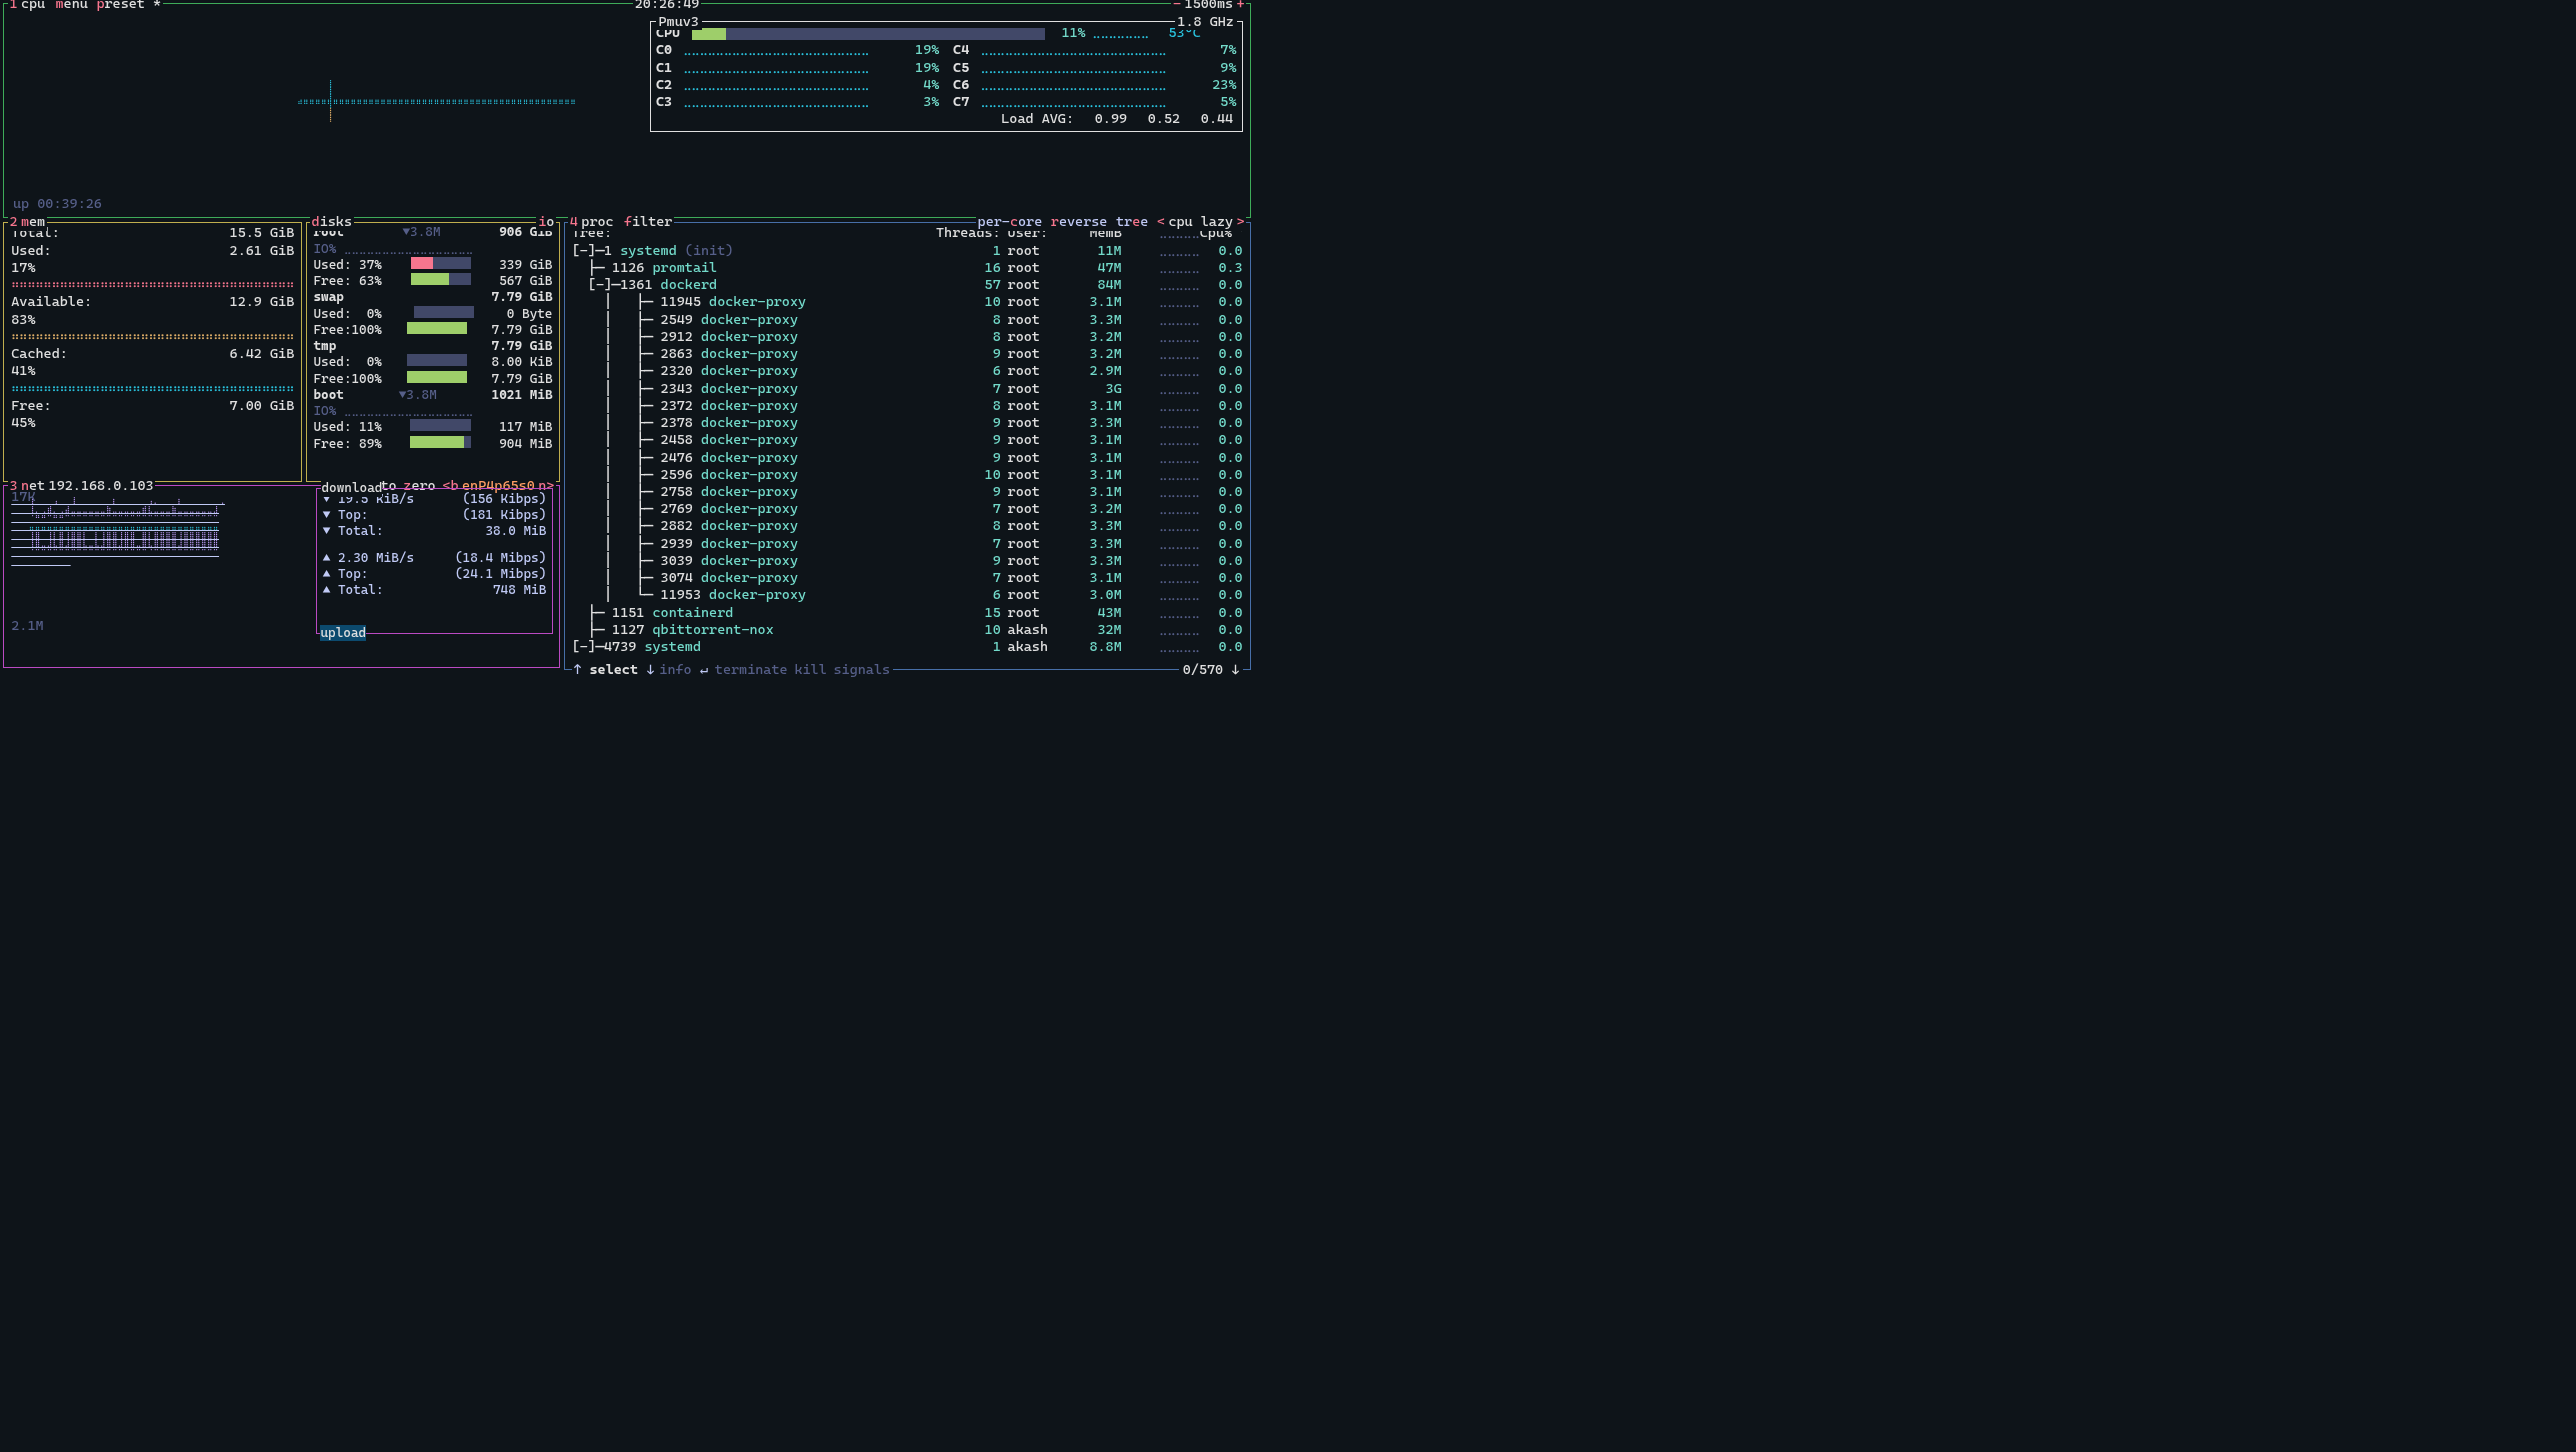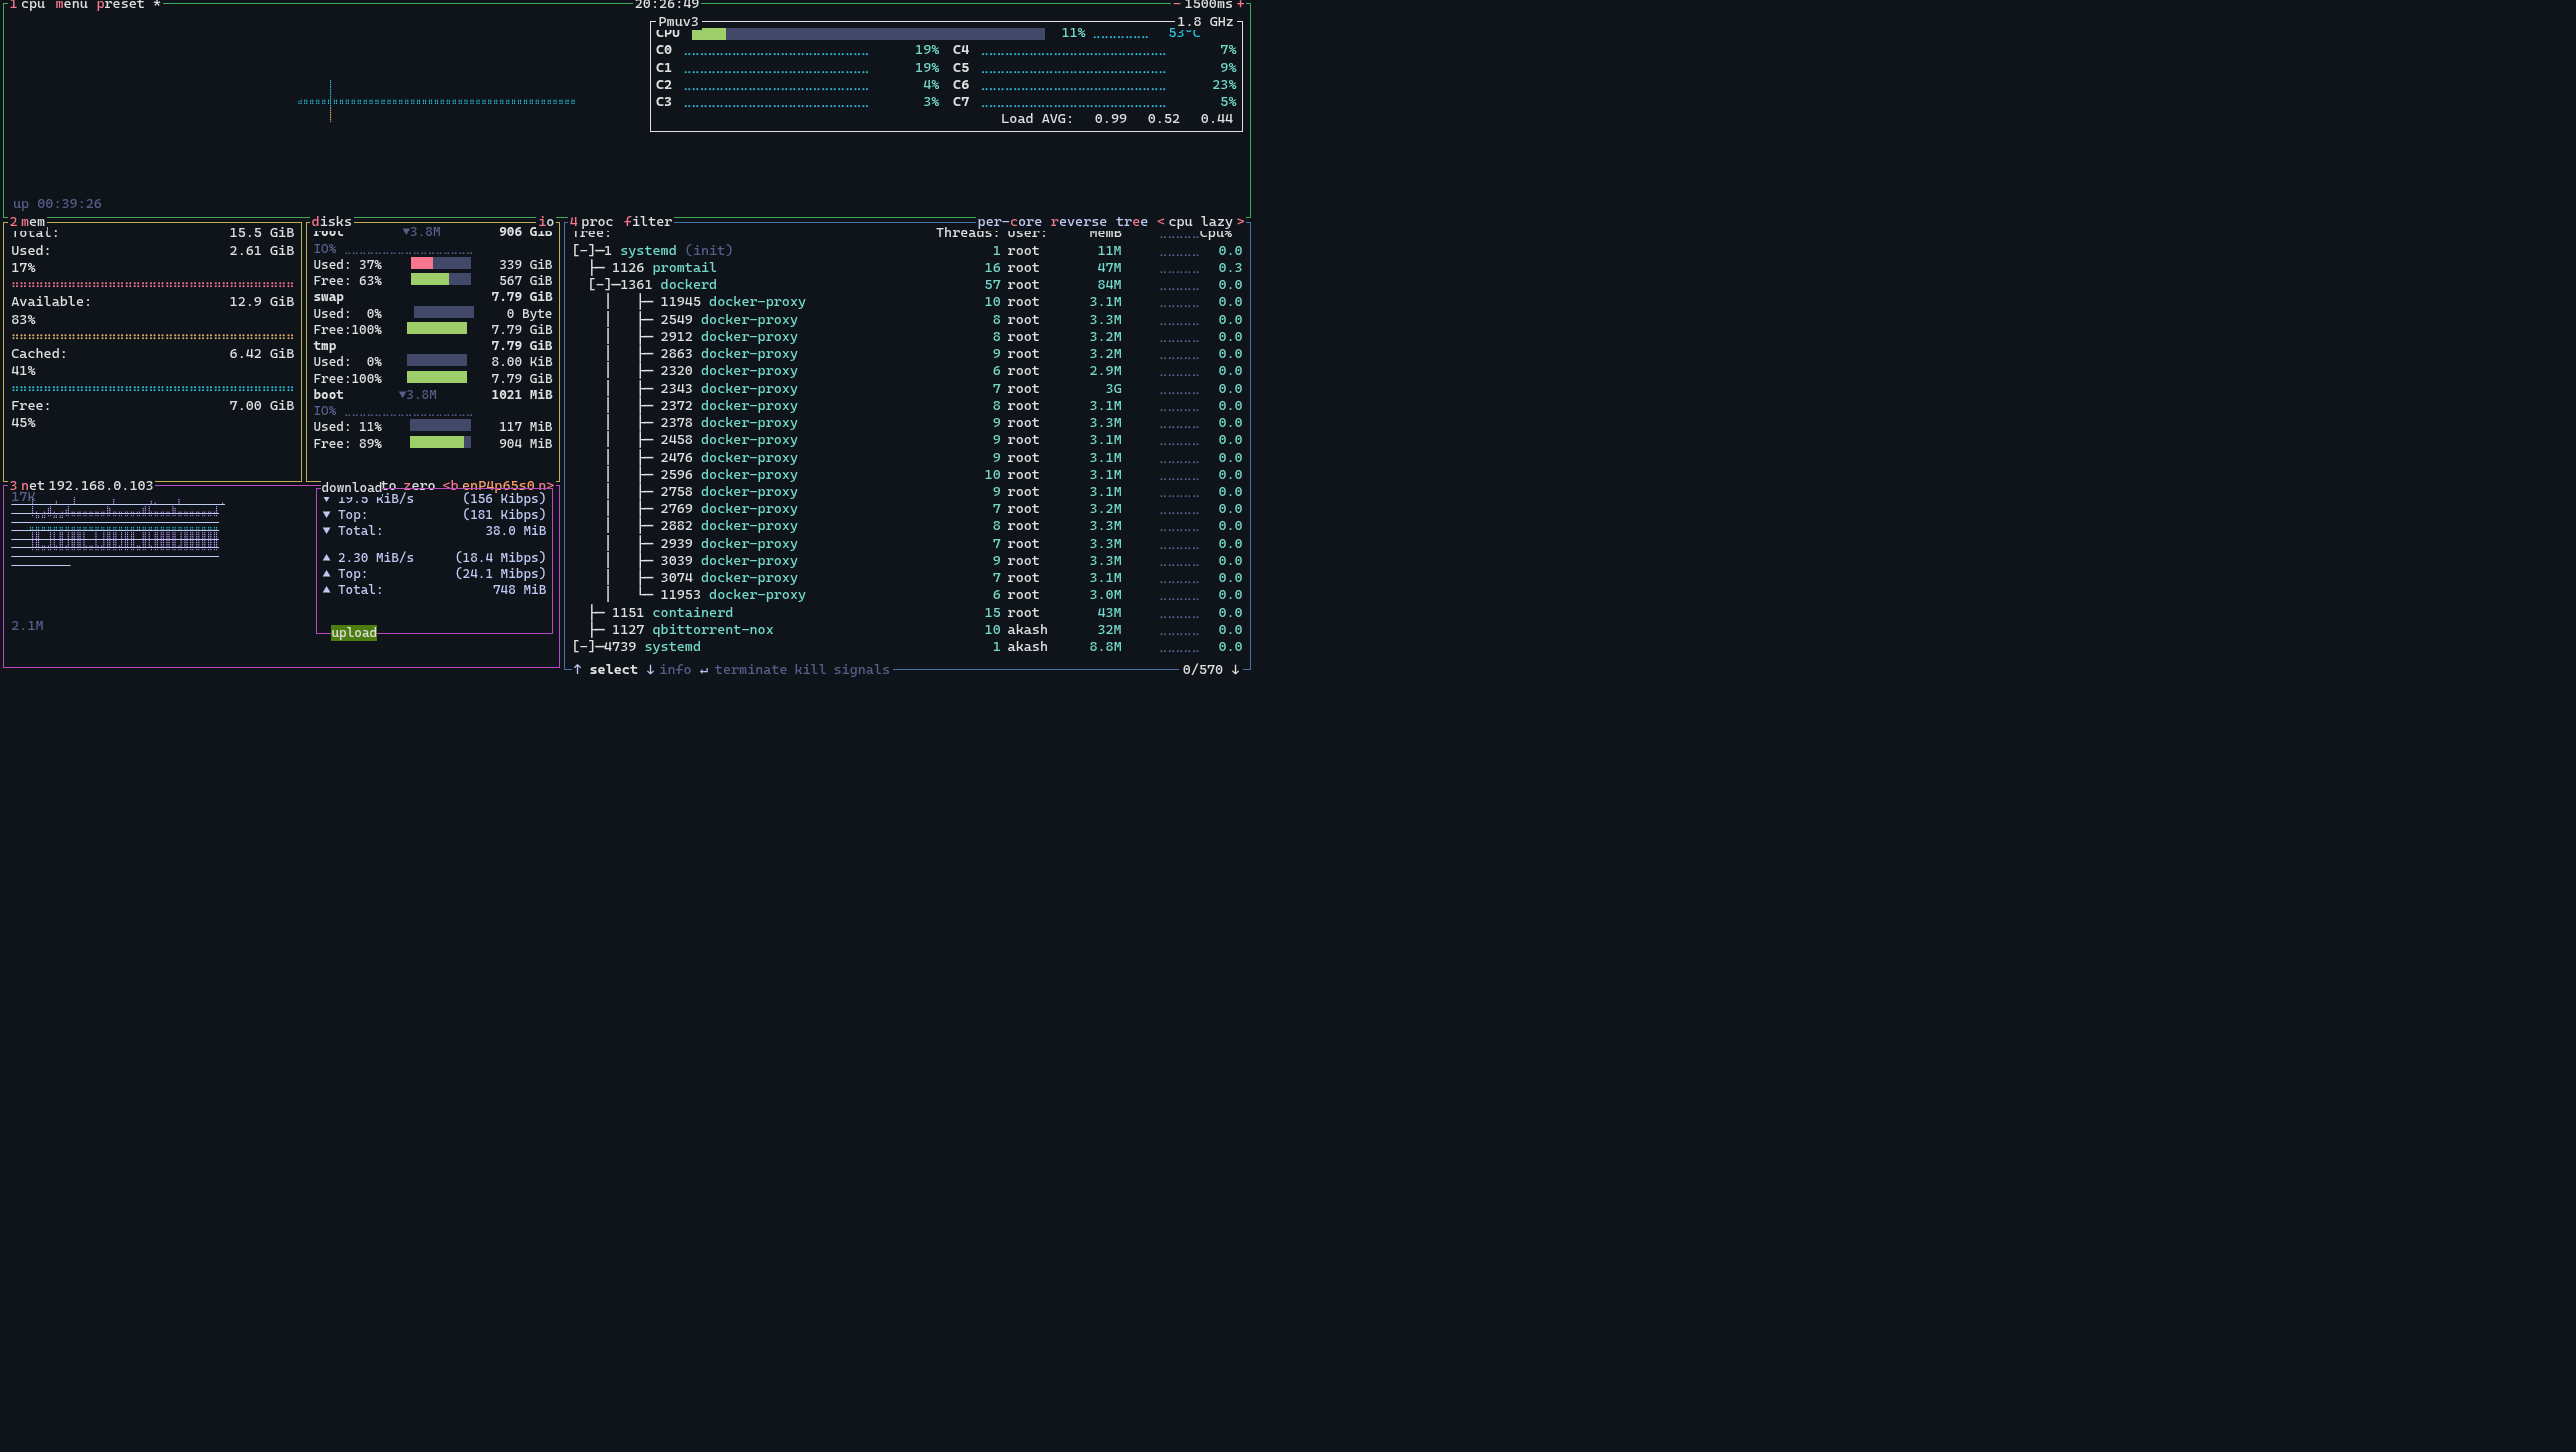--- a/index.html
+++ b/index.html
@@ -231,21 +231,21 @@
    ⢸⡀⢀⣾⡀⢀⣼⣀⣀⣀⣀⣀⣀⣷⣀⣀⣀⣀⣀⣾⣇⣀⣀⣀⣷⣀⣀⣀⣀⣀⣀⣸
    ⠈⠛⠛⠉⠛⠛⠉⠉⠉⠉⠉⠉⠉⠉⠉⠉⠉⠉⠉⠉⠉⠉⠉⠉⠉⠉⠉⠉⠉⠉⠉⠉
 <span class="cyan">   ⣤⣤⣤⣤⣤⣤⣤⣤⣤⣤⣤⣤⣤⣤⣤⣤⣤⣤⣤⣤⣤⣤⣤⣤⣤⣤⣤⣤⣤⣤⣤⣤</span>
    ⢸⣿⠀⢸⡇⣿⢸⣿⣿⡇⠀⡇⢸⣿⣿⢸⣿⣿⠀⣿⡇⣿⣿⣿⣿⢸⣿⣿⣿⣿⣿⣿
    ⢸⣿⣀⣸⣇⣿⣸⣿⣿⣇⣀⣇⣸⣿⣿⣸⣿⣿⣀⣿⣇⣿⣿⣿⣿⣸⣿⣿⣿⣿⣿⣿
    ⠈⠉⠉⠉⠉⠉⠉⠉⠉⠉⠉⠉⠉⠉⠉⠉⠉⠉⠉⠉⠈⠉⠉⠉⠉⠉⠉⠉⠉⠉⠉⠉
           </div>
         </div>
         <div style="flex:1; border:0.9px solid #bb4ac3; font-size:13px; padding:1.7px 5.2px; position:relative;">
           <span style="position:absolute; top:-8.6px; left:4px; background:#0e1419;" class="white">download</span>
-          <span style="position:absolute; bottom:-8.6px; left:14px; background:#4d7c0f;" class="white">upload</span>
+          <span style="position:absolute; bottom:-8.6px; left:3px; background:#0c4a6e;" class="white">upload</span>
           <div class="row"><span>▼ 19.5 KiB/s</span><span>(156 Kibps)</span></div>
           <div class="row"><span>▼ Top:</span><span>(181 Kibps)</span></div>
           <div class="row"><span>▼ Total:</span><span>38.0 MiB</span></div>
           <div style="height:10.3px"></div>
           <div class="row"><span>▲ 2.30 MiB/s</span><span>(18.4 Mibps)</span></div>
           <div class="row"><span>▲ Top:</span><span>(24.1 Mibps)</span></div>
           <div class="row"><span>▲ Total:</span><span>748 MiB</span></div>
         </div>
       </div>
     </div>

